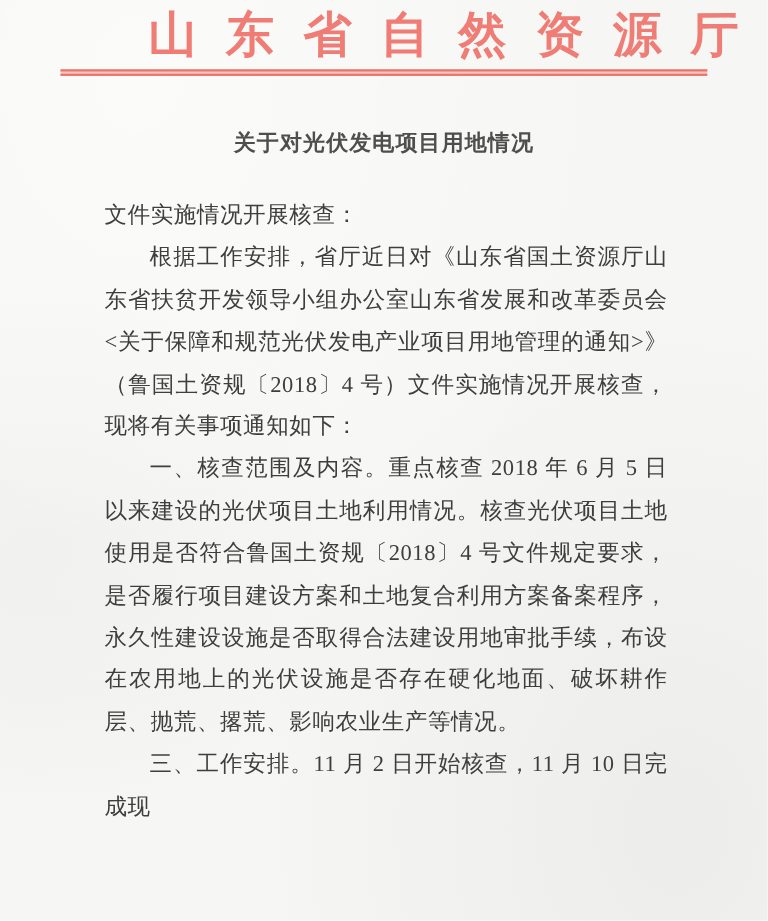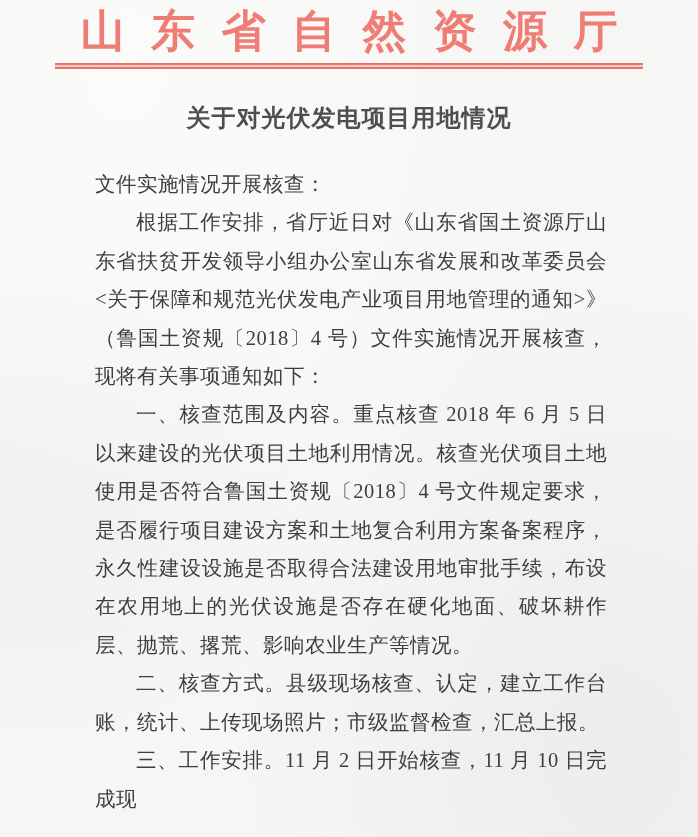--- a/index.html
+++ b/index.html
@@ -13,40 +13,40 @@
     height: 837px;
     overflow: hidden;
     background:
       radial-gradient(ellipse at 18% 8%, rgba(255,255,255,0.55), transparent 55%),
       radial-gradient(ellipse at 88% 90%, rgba(60,60,60,0.05), transparent 45%),
       radial-gradient(ellipse at 5% 60%, rgba(60,60,60,0.04), transparent 35%),
       #f6f6f4;
   }
   .letterhead { padding-top: 6px; }
   .agency {
-    text-align: center;
+    text-align: right;
     font-size: 44px;
     font-weight: bold;
     letter-spacing: 0.60em;
     text-indent: 0.60em;
     line-height: 52px;
     white-space: nowrap;
   }
   .rule {
     width: 588px;
     margin: 5px auto 0 auto;
     height: 2px;
     border-top: 2px solid #ea736c;
     border-bottom: 2px solid #ea736c;
     background: #f7c8c4;
   }
   .doc-title {
-    margin: 28px 0 0 0;
+    margin: 40px 0 0 0;
     text-align: center;
-    font-size: 24px;
+    font-size: 20px;
     line-height: 42px;
     font-weight: bold;
     letter-spacing: 1px;
     color: #4e4e4e;
   }
   .doc-body {
     margin: 26px 91px 0 95px;
     color: #3e3e3e;
   }
   .doc-body p {
@@ -69,17 +69,16 @@
   </div>
 
   <h1 class="doc-title">
     <span>关于对光伏发电项目用地情况</span><br>
   </h1>
 
   <div class="doc-body">
     <p class="salutation">文件实施情况开展核查：</p>
     <p class="indent">根据工作安排，省厅近日对《山东省国土资源厅山东省扶贫开发领导小组办公室山东省发展和改革委员会&lt;关于保障和规范光伏发电产业项目用地管理的通知&gt;》（鲁国土资规〔2018〕4 号）文件实施情况开展核查，现将有关事项通知如下：</p>
     <p class="indent">一、核查范围及内容。重点核查 2018 年 6 月 5 日以来建设的光伏项目土地利用情况。核查光伏项目土地使用是否符合鲁国土资规〔2018〕4 号文件规定要求，是否履行项目建设方案和土地复合利用方案备案程序，永久性建设设施是否取得合法建设用地审批手续，布设在农用地上的光伏设施是否存在硬化地面、破坏耕作层、抛荒、撂荒、影响农业生产等情况。</p>
-    <p class="indent">二、核查方式。县级现场核查、认定，建立工作台账，统计、上传现场照片；市级监督检查，汇总上报。</p>
     <p class="indent">三、工作安排。11 月 2 日开始核查，11 月 10 日完成现</p>
   </div>
 
 </div>
 
 </body></html>

